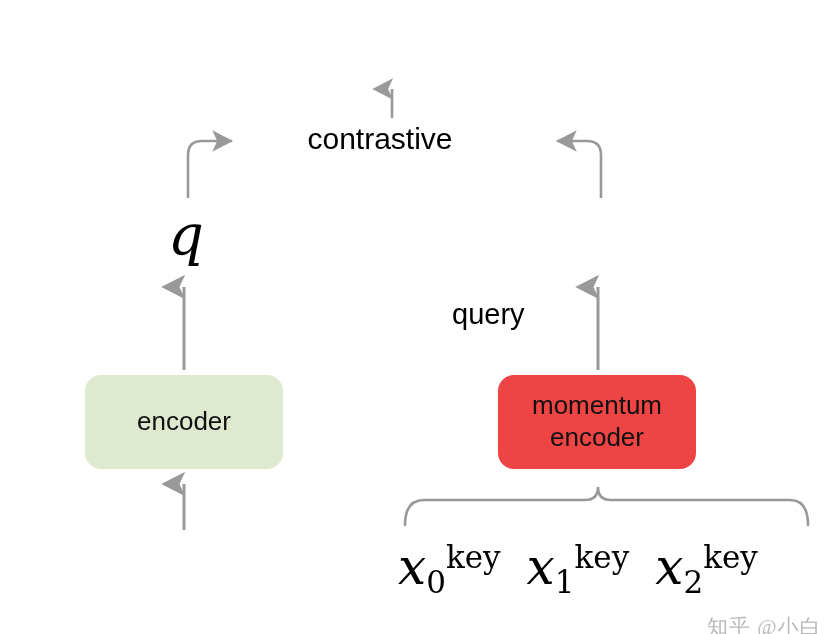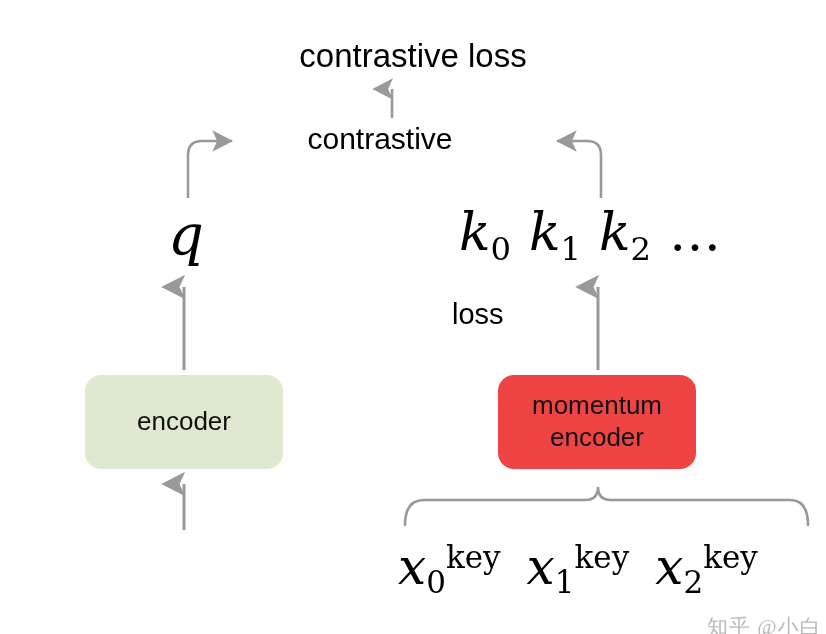--- a/index.html
+++ b/index.html
@@ -173,33 +173,29 @@
       <path d="M 405 525
                Q 405 500 424 500
                L 585 500
                Q 598 500 598 487
                Q 598 500 611 500
                L 790 500
                Q 808 500 808 525" fill="none" stroke="#999999" stroke-width="2.6" stroke-linecap="round"></path>
     </g>
   </svg>
 
-  <div class="label" id="contrastive-loss">contrastive loss</div>
 
   <div class="label" id="similarity">contrastive</div>
 
-  <div class="label" id="queue">loss</div>
+  <div class="label" id="queue">query</div>
 
   <div class="math" id="sym-q">
     <span class="var">q</span>
   </div>
 
-  <div class="math" id="keys-row">
-    <span class="k"><span class="var">k</span><sub>0</sub></span><span class="k"><span class="var">k</span><sub>1</sub></span><span class="k"><span class="var">k</span><sub>2</sub></span><span class="ellipsis">…</span>
-  </div>
 
   <div class="box" id="encoder-box">
     <span>encoder</span>
   </div>
 
   <div class="box" id="momentum-encoder-box">
     <span><span>momentum</span><br><span>encoder</span></span>
   </div>
 
 

